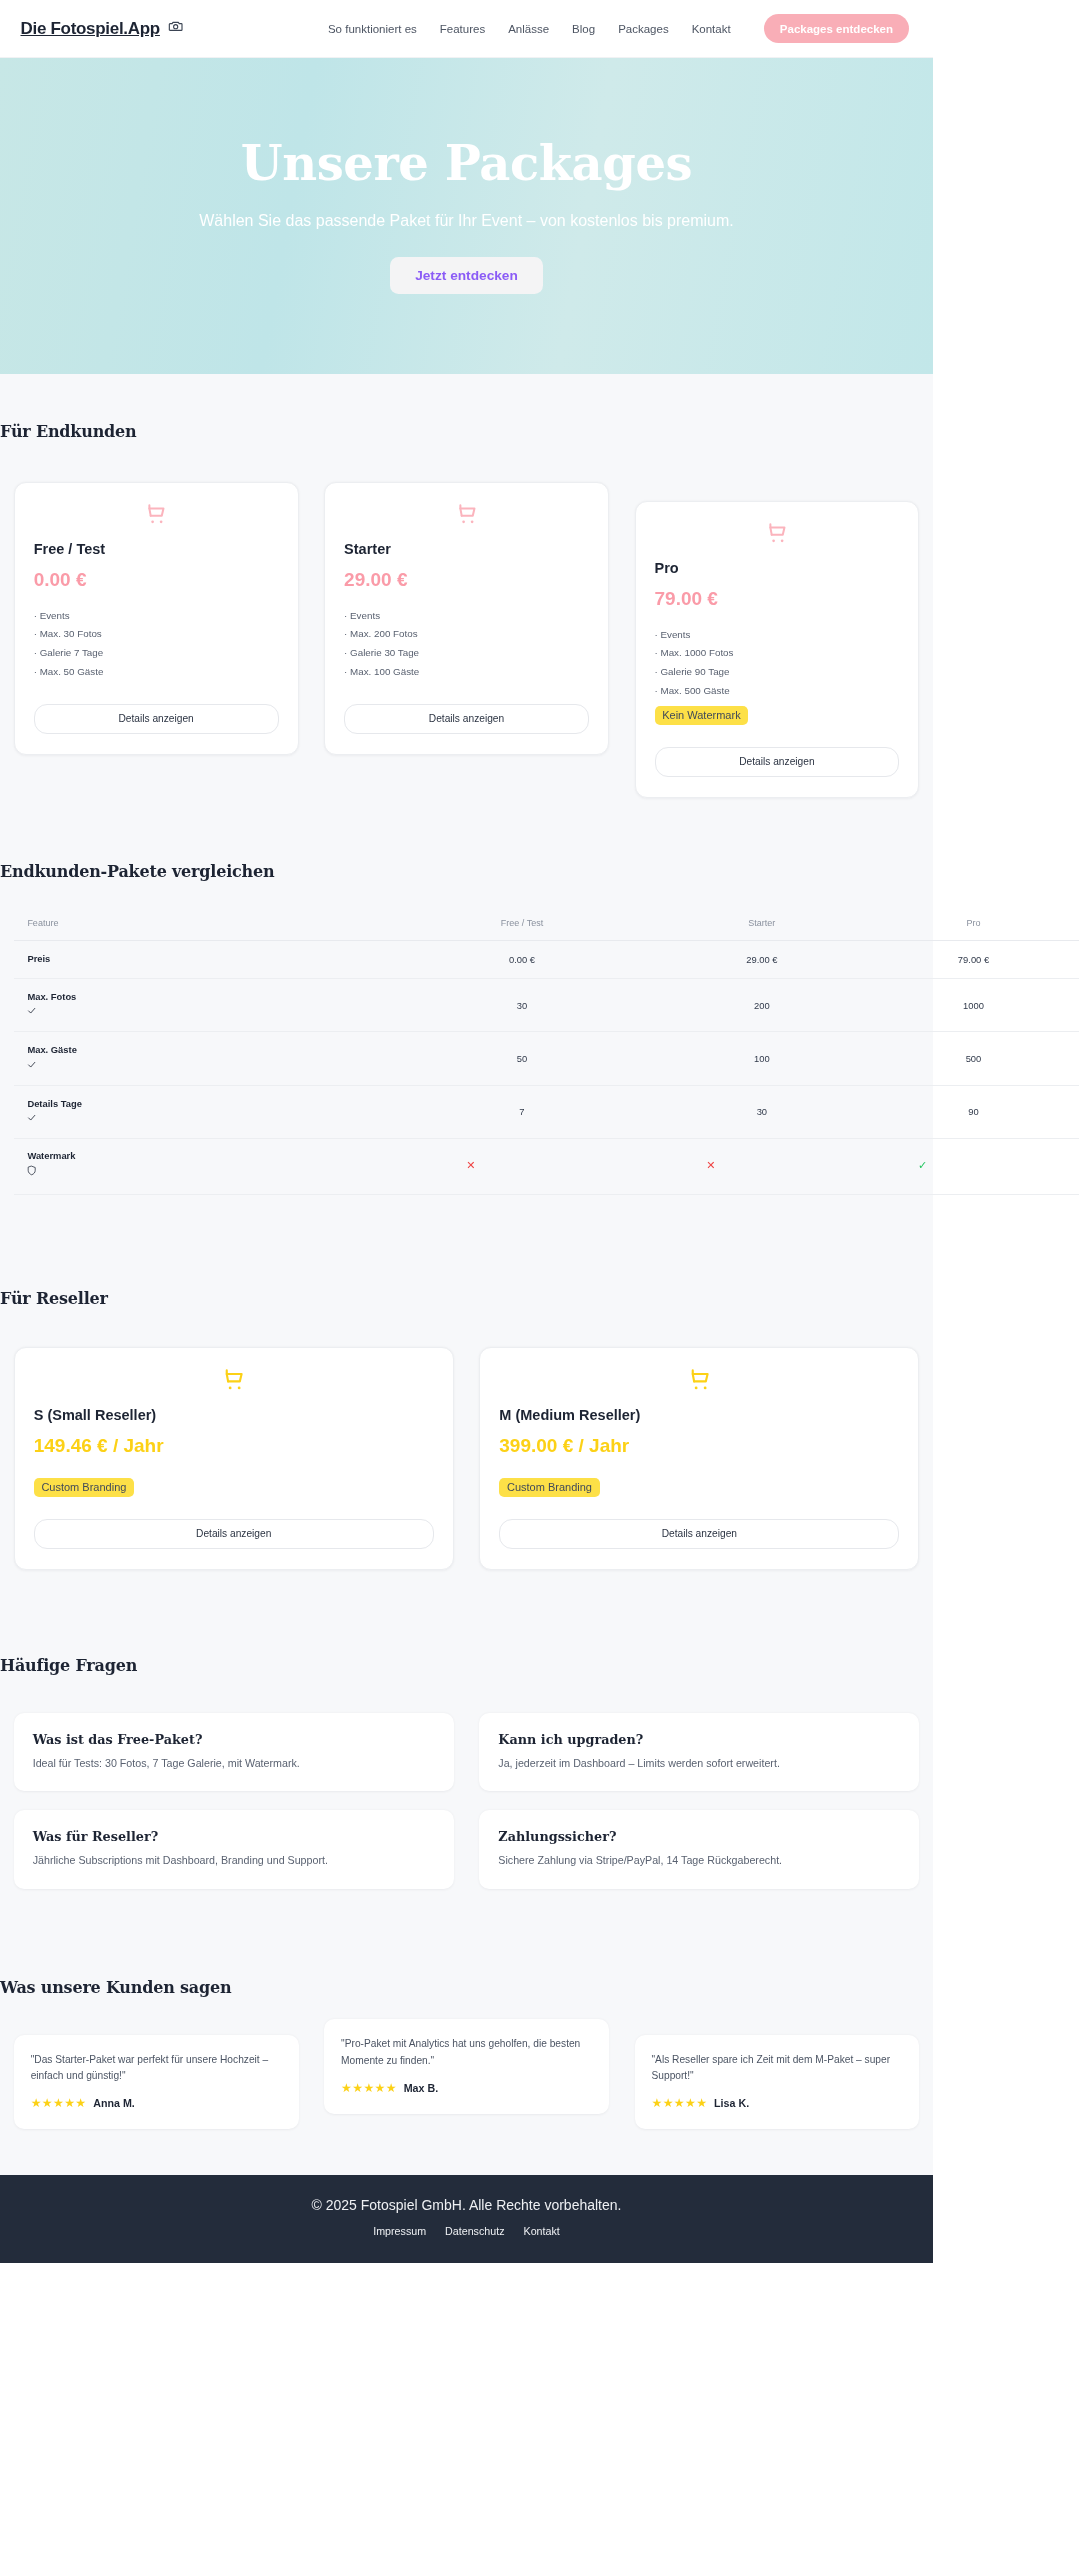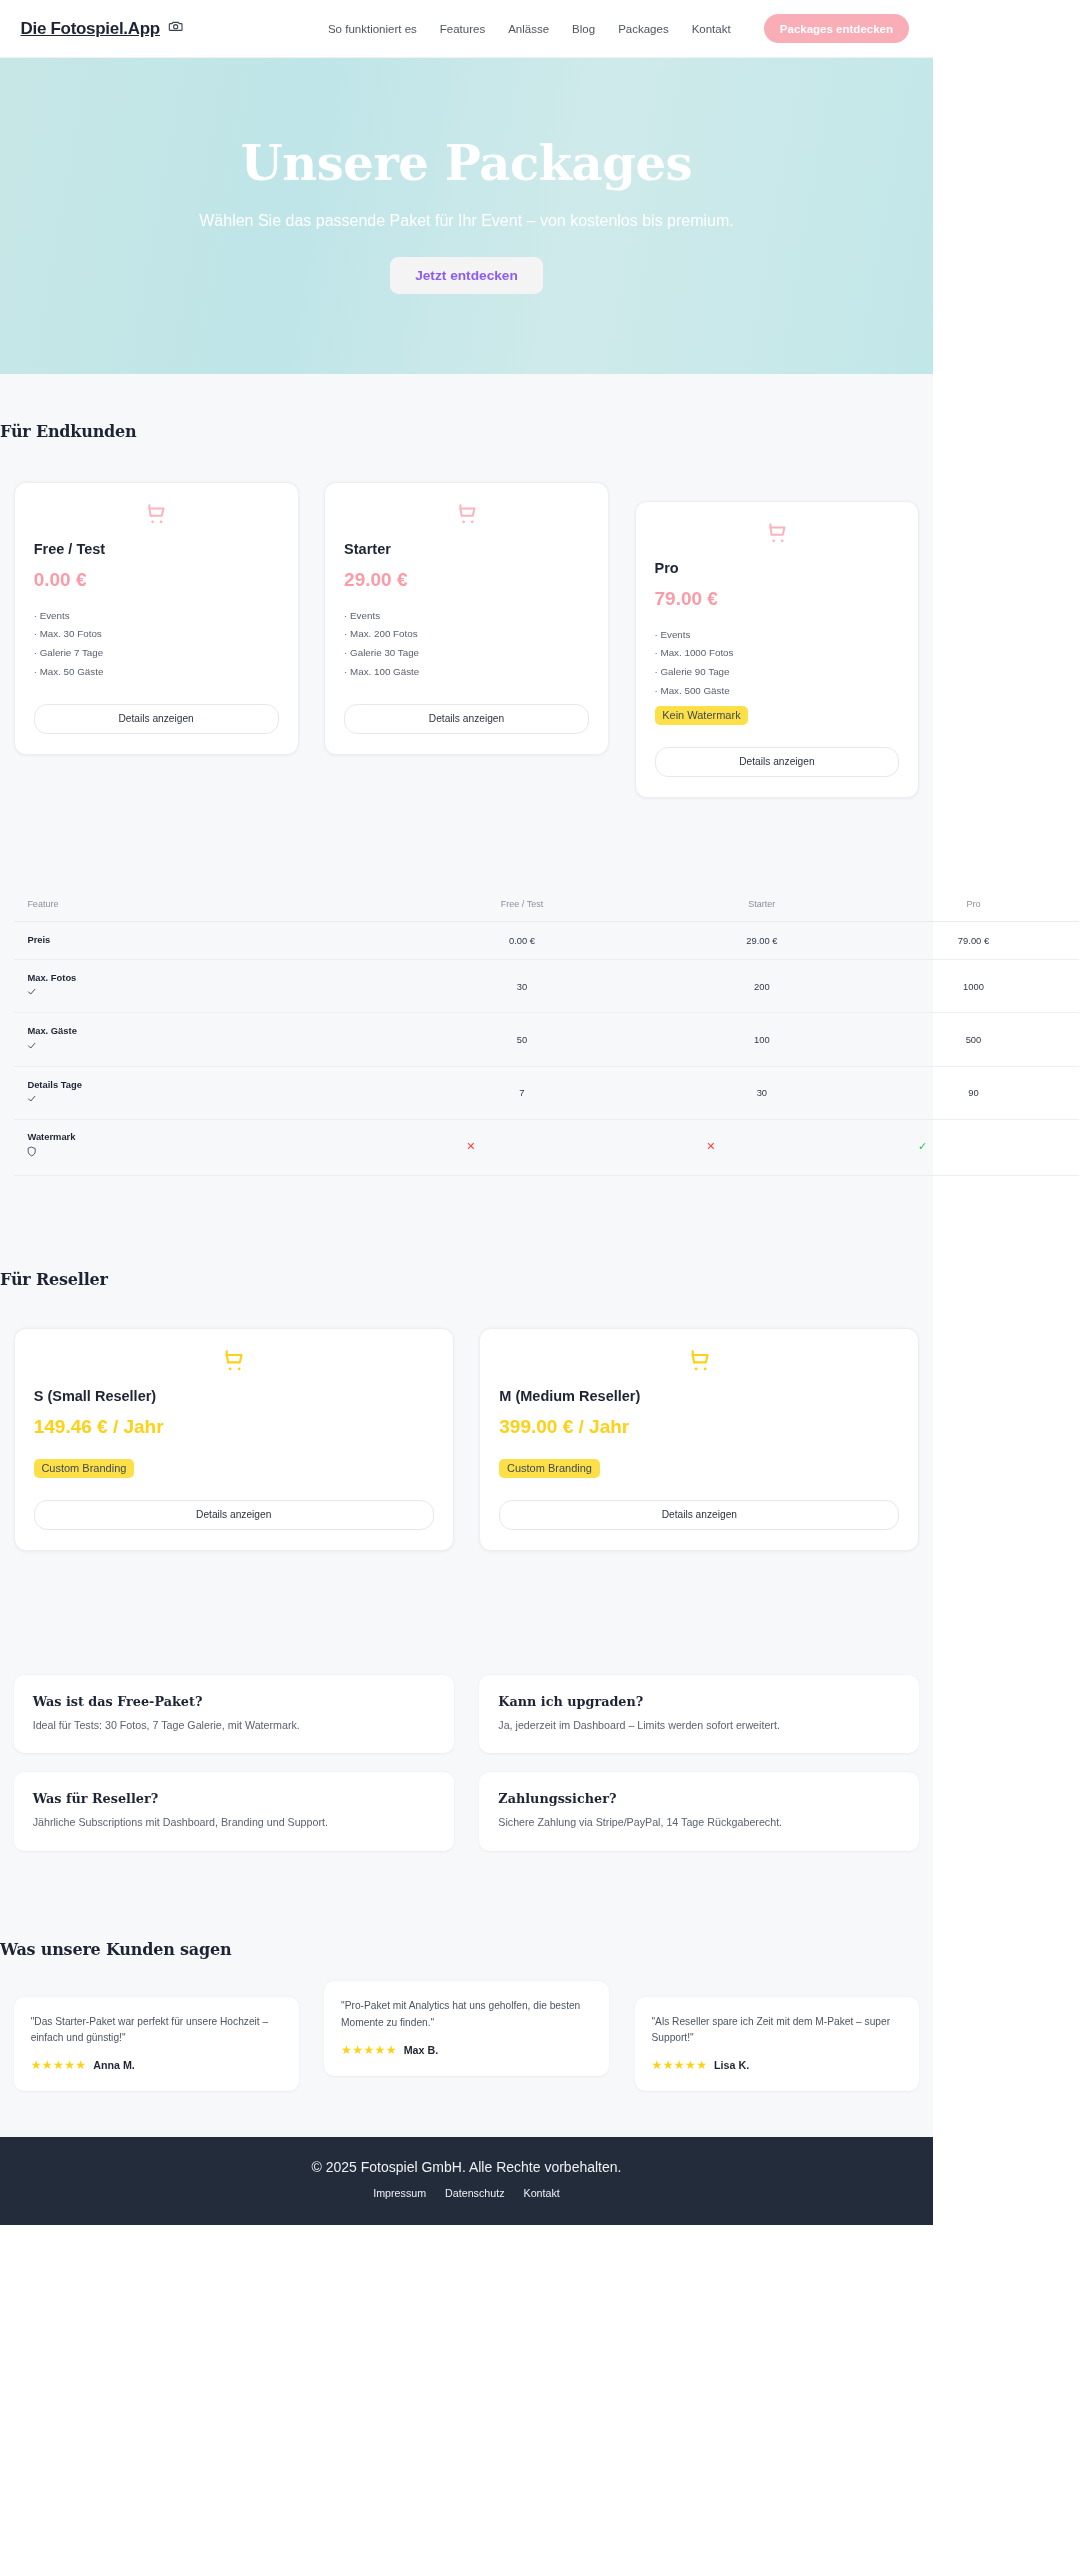--- a/index.html
+++ b/index.html
@@ -387,20 +387,21 @@
           <li class="feat-item">· Max. 500 Gäste</li>
         </ul>
         <span class="badge">Kein Watermark</span>
         <button class="ghost-btn">Details anzeigen</button>
       </div>
 
     </div>
   </section>
 
   <section class="compare-wrap">
+    <h2 class="section-title">Endkunden-Pakete vergleichen</h2>
     <div class="inner">
       <table class="compare-table">
         <thead>
           <tr>
             <th class="th-feature">Feature</th>
             <th>Free / Test</th>
             <th>Starter</th>
             <th>Pro</th>
           </tr>
         </thead>
@@ -505,20 +506,21 @@
         <div class="pcard-name">M (Medium Reseller)</div>
         <div class="pcard-price pcard-price--yellow">399.00 € / Jahr</div>
         <span class="badge">Custom Branding</span>
         <button class="ghost-btn">Details anzeigen</button>
       </div>
 
     </div>
   </section>
 
   <section class="faq-wrap">
+    <h2 class="section-title">Häufige Fragen</h2>
     <div class="faq-grid">
       <div class="faq-card">
         <div class="faq-q">Was ist das Free-Paket?</div>
         <div class="faq-a">Ideal für Tests: 30 Fotos, 7 Tage Galerie, mit Watermark.</div>
       </div>
       <div class="faq-card">
         <div class="faq-q">Kann ich upgraden?</div>
         <div class="faq-a">Ja, jederzeit im Dashboard – Limits werden sofort erweitert.</div>
       </div>
       <div class="faq-card">

